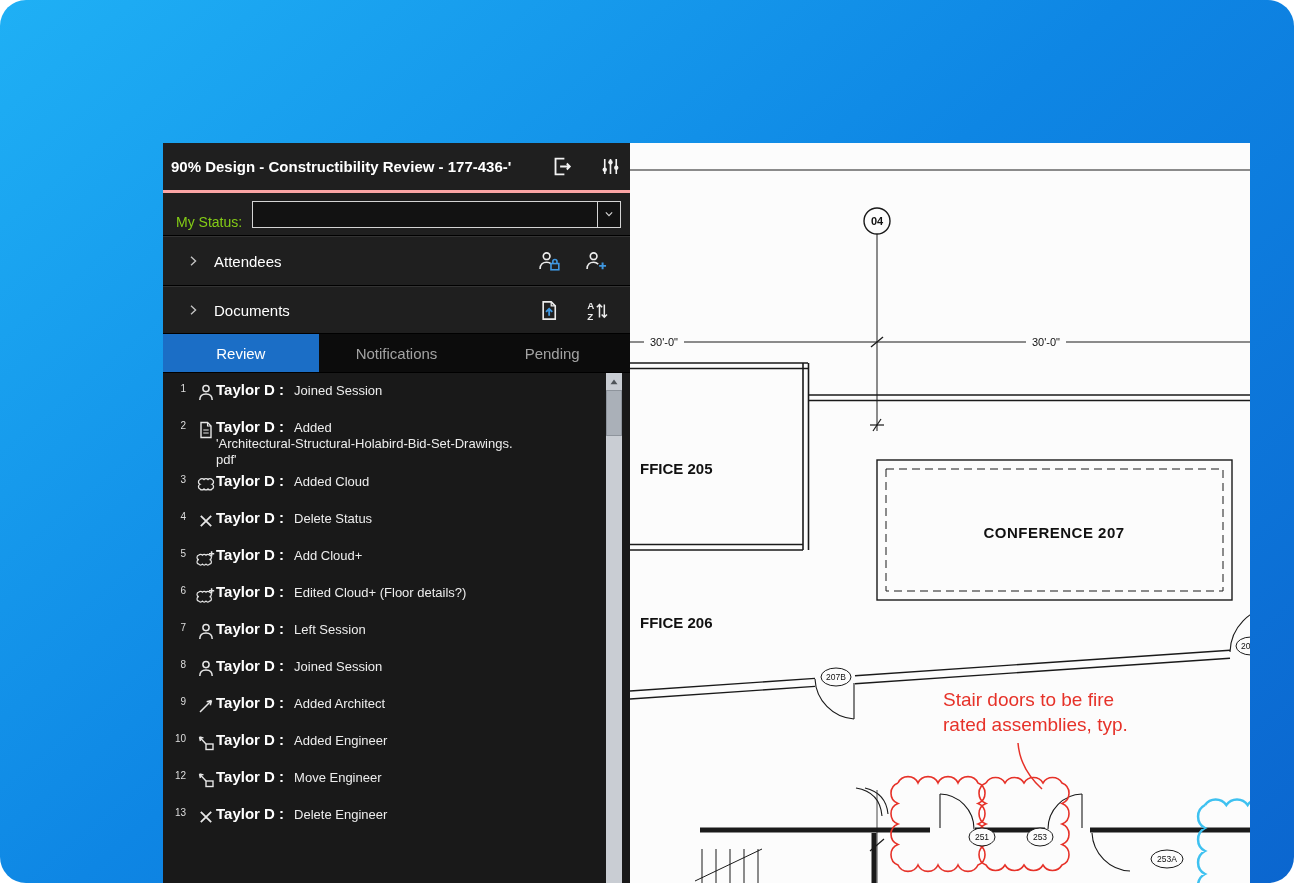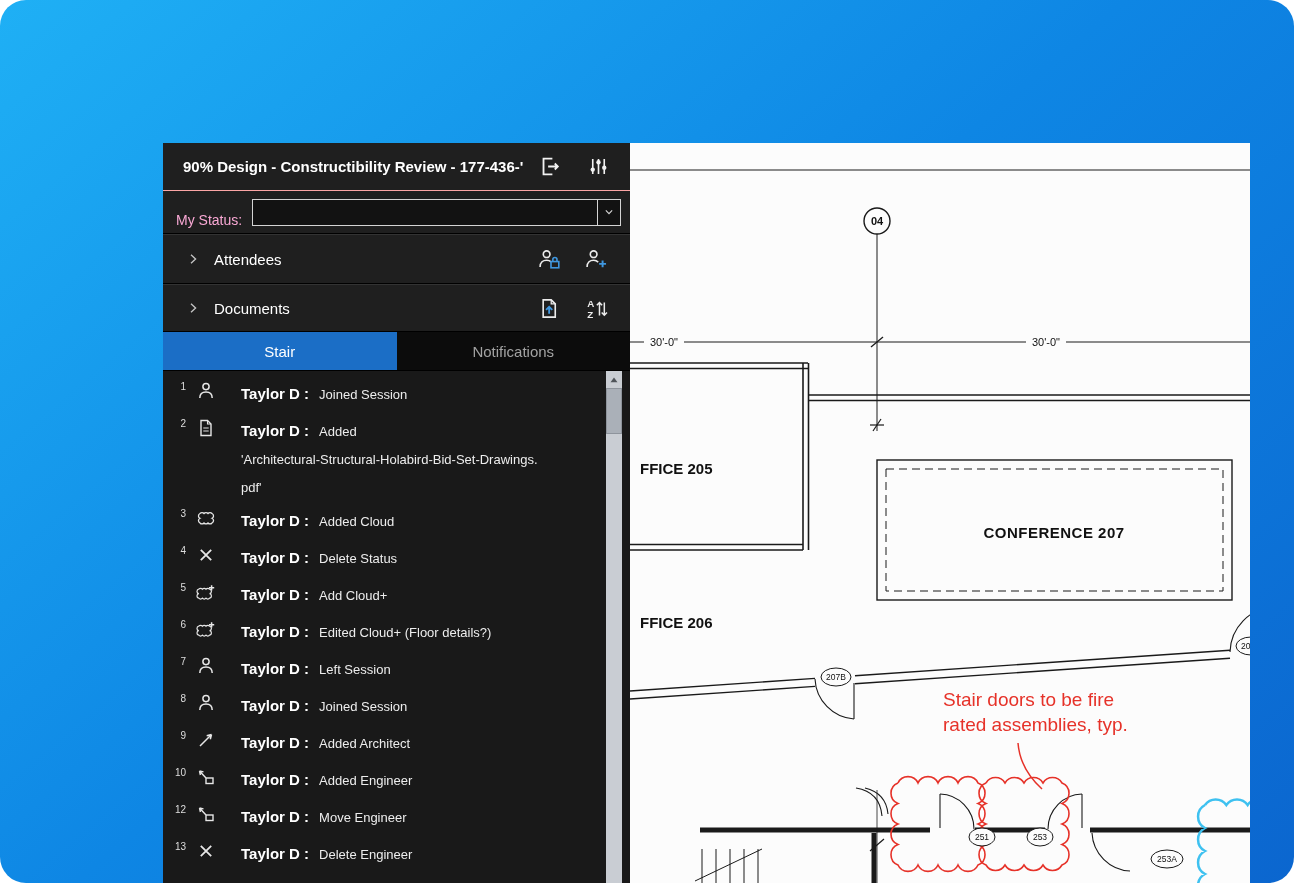--- a/index.html
+++ b/index.html
@@ -4,28 +4,28 @@
 <style>
   html,body{margin:0;padding:0;background:#ffffff;}
   .screen{
     position:relative;width:1294px;height:883px;overflow:hidden;border-radius:26px;
     background:linear-gradient(140deg,#1fb0f5 0%,#0e86e4 48%,#0b66cf 100%);
     font-family:"Liberation Sans",sans-serif;
   }
   
   .panel{position:absolute;left:163px;top:143px;width:467px;height:740px;
     background:#191919;color:#fff;display:flex;flex-direction:column;}
-  .p-header{height:47px;flex:none;background:#1f1f1f;border-bottom:1px solid #fca5a5;
-    display:flex;align-items:center;padding:0 20px;}
+  .p-header{height:47px;flex:none;background:#1f1f1f;border-bottom:3px solid #fca5a5;
+    display:flex;align-items:center;padding:0 8px;}
   .p-title{font-weight:bold;font-size:15px;flex:1;white-space:nowrap;overflow:hidden;}
   .hicons{display:flex;gap:26px;margin-left:10px;}
   .hicon{width:23px;height:23px;color:#f2f2f2;}
   .status-row{height:42px;flex:none;background:#1f1f1f;border-bottom:1px solid #000;
     display:flex;align-items:center;padding:0 9px 0 13px;}
-  .status-label{font-size:14px;color:#f9a8d4;margin-right:10px;margin-top:15px;}
+  .status-label{font-size:14px;color:#84cc16;margin-right:10px;margin-top:15px;}
   .dropdown{flex:1;height:27px;border:1px solid #d4d4d4;background:#121212;display:flex;box-sizing:border-box;}
   .dropdown input{flex:1;min-width:0;background:transparent;border:none;color:#fff;
     padding:0 6px;font-size:13px;outline:none;font-family:"Liberation Sans",sans-serif;}
   .dd-btn{width:22px;flex:none;border-left:1px solid #d4d4d4;display:flex;align-items:center;justify-content:center;color:#d8d8d8;}
   .dd-btn svg{width:14px;height:14px;}
   .section-row{flex:none;background:#1f1f1f;border-top:1px solid #333;border-bottom:1px solid #000;
     display:flex;align-items:center;padding:0 22px;}
   .section-row.attendees{height:48px;}
   .section-row.documents{height:46px;}
   .chev{width:16px;height:16px;color:#c4c4c4;margin-right:13px;flex:none;}
@@ -33,21 +33,21 @@
   .section-icons{margin-left:auto;display:flex;gap:24px;}
   .sicon{width:23px;height:23px;color:#ececec;}
   .tab-bar{height:38px;flex:none;background:#0c0c0c;display:flex;border-bottom:1px solid #000;}
   .tab{flex:1;display:flex;align-items:center;justify-content:center;font-size:15px;color:#a3a3a3;cursor:default;}
   .tab.active{background:#1b6ec6;color:#fff;}
   .list{position:relative;flex:1;background:#191919;overflow:hidden;padding-top:6px;}
   .rows{margin-right:26px;}
   .row{display:flex;align-items:flex-start;min-height:33px;padding:2px 0 2px 8px;}
   .rnum{width:15px;flex:none;font-size:10px;color:#dedede;text-align:right;padding-top:2px;}
   .ricon{width:20px;height:20px;flex:none;margin:2px 0 0 10px;color:#e6e6e6;}
-  .rtext{margin-left:25px;font-size:13px;color:#ededed;line-height:28px;padding-top:1px;}
+  .rtext{margin-left:0;font-size:13px;color:#ededed;line-height:16px;padding-top:1px;}
   .rname{font-size:15px;font-weight:bold;color:#fff;margin-right:10px;}
   .raction{white-space:pre-wrap;}
   .scrollbar{position:absolute;top:0;right:8px;bottom:0;width:16px;background:#c9cdd3;}
   .sb-up{height:17px;border-bottom:1px solid #b2b6bc;display:flex;align-items:center;justify-content:center;}
   .sb-up svg{width:12px;height:12px;}
   .sb-thumb{position:absolute;top:17px;left:0;width:16px;height:46px;background:#aab0b8;
     border:1px solid #8e949c;box-sizing:border-box;}
   
   .drawing{position:absolute;left:630px;top:143px;width:620px;height:740px;background:#fcfcfc;overflow:hidden;}
   .drawing svg.dwg{position:absolute;left:0;top:0;}
@@ -181,22 +181,23 @@
         <svg class="sicon">
             <use href="#icon-add-document"></use>
           </svg>
         <svg class="sicon">
             <use href="#icon-az-sort"></use>
           </svg>
       </div>
     </div>
 
     <div class="tab-bar">
-        <div class="tab active">Stair</div>
+        <div class="tab active">Review</div>
         <div class="tab">Notifications</div>
+        <div class="tab">Pending</div>
       </div>
 
     <div class="list">
       <div class="rows">
           <div class="row">
             <div class="rnum">1</div>
             <svg viewBox="0 0 20 20" class="ricon">
               <use href="#icon-person"></use>
             </svg>
             <div class="rtext"><span class="rname">Taylor D :</span><span class="raction">Joined Session</span></div>

